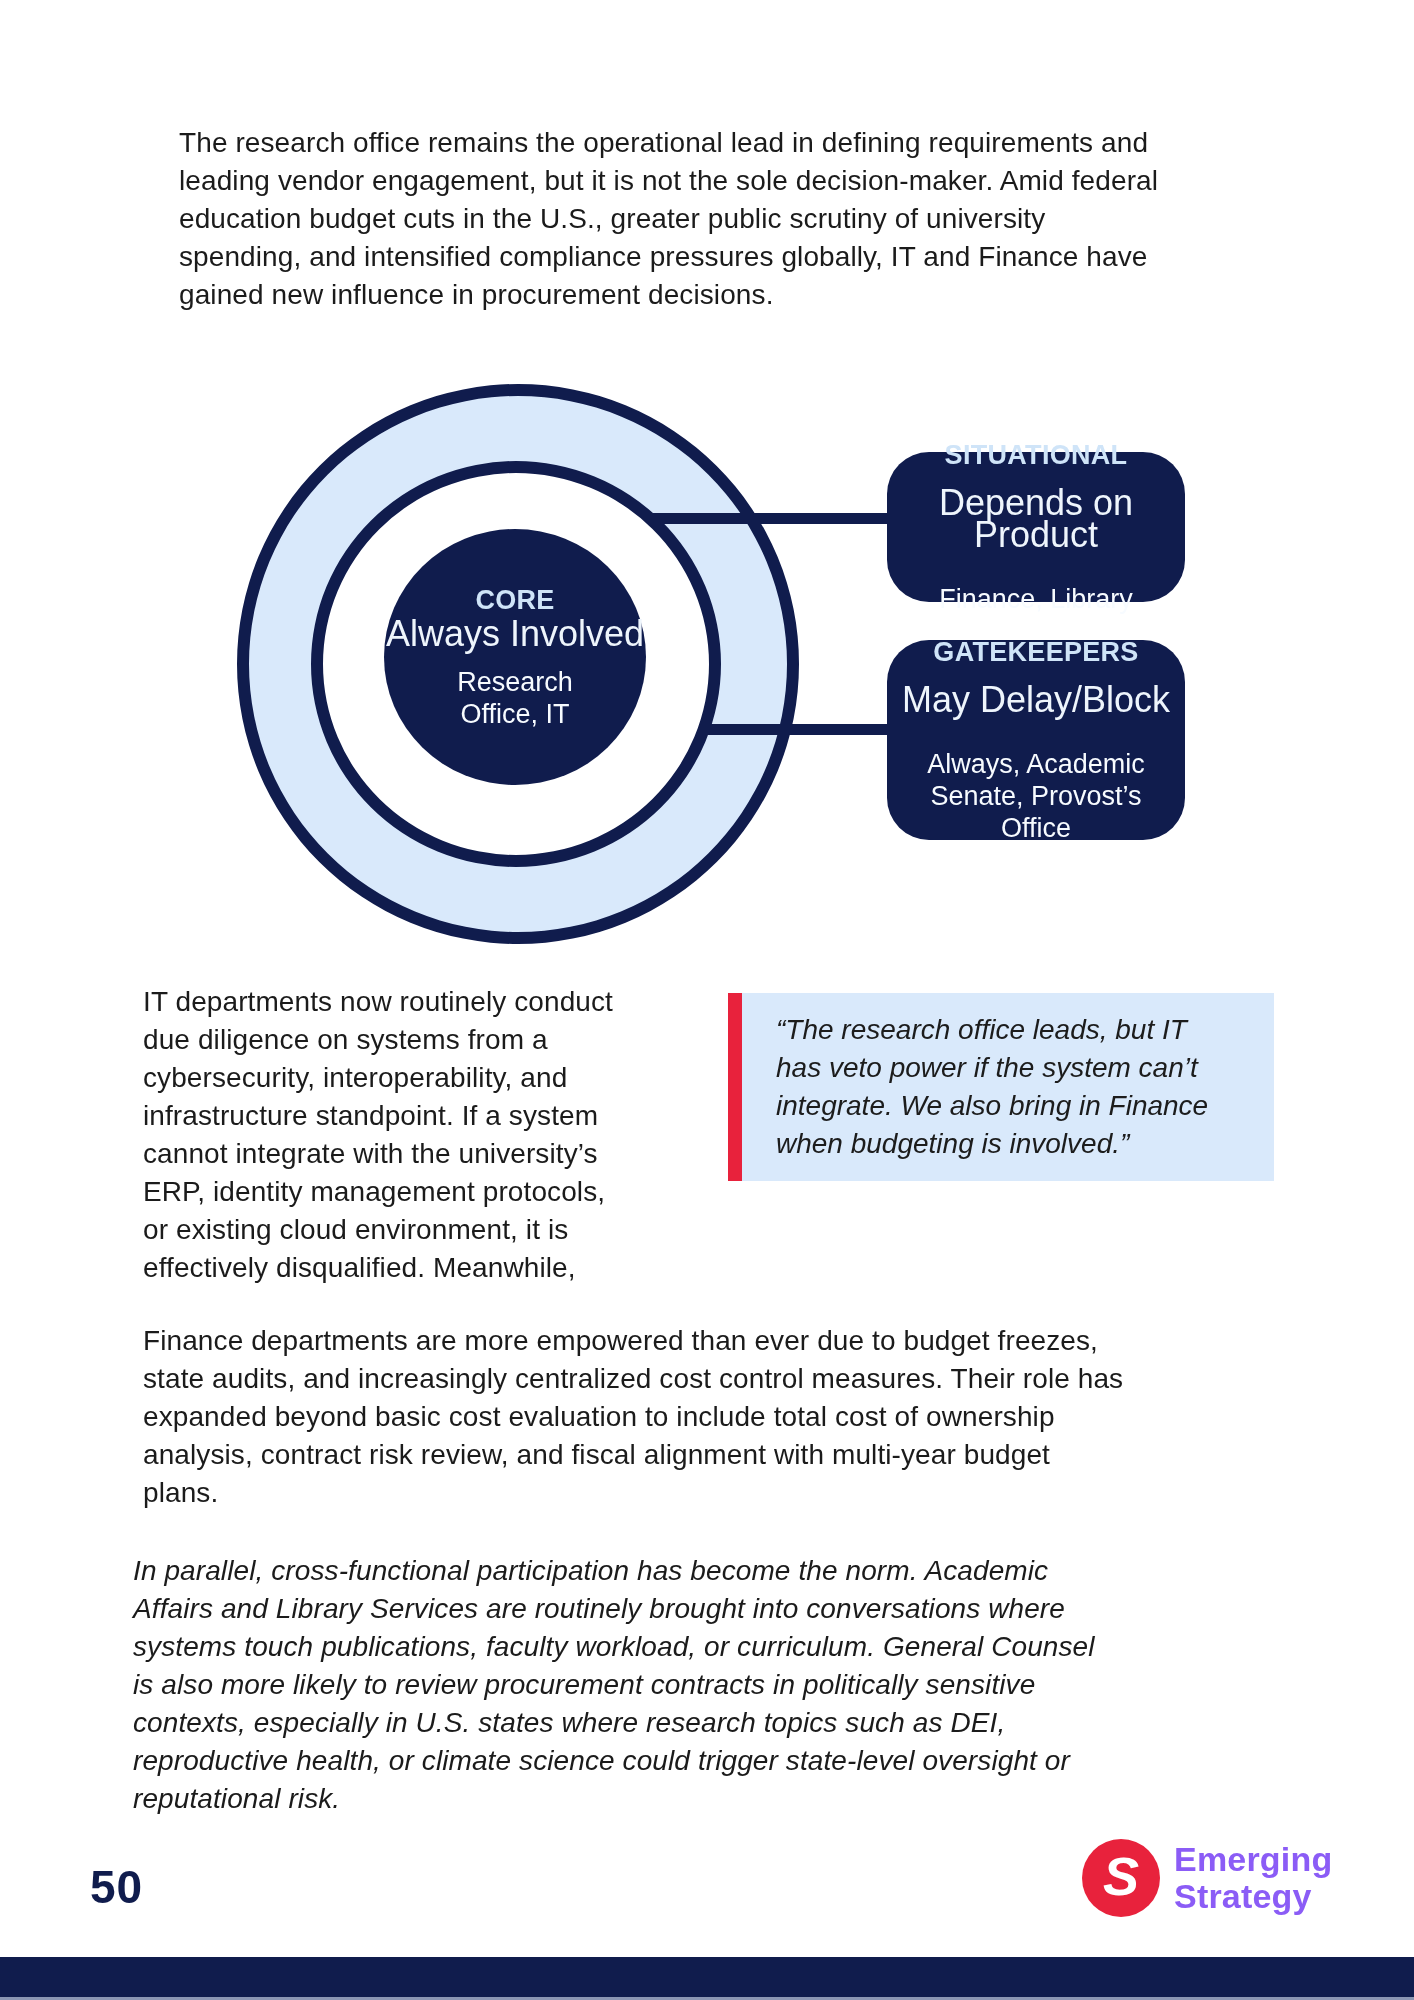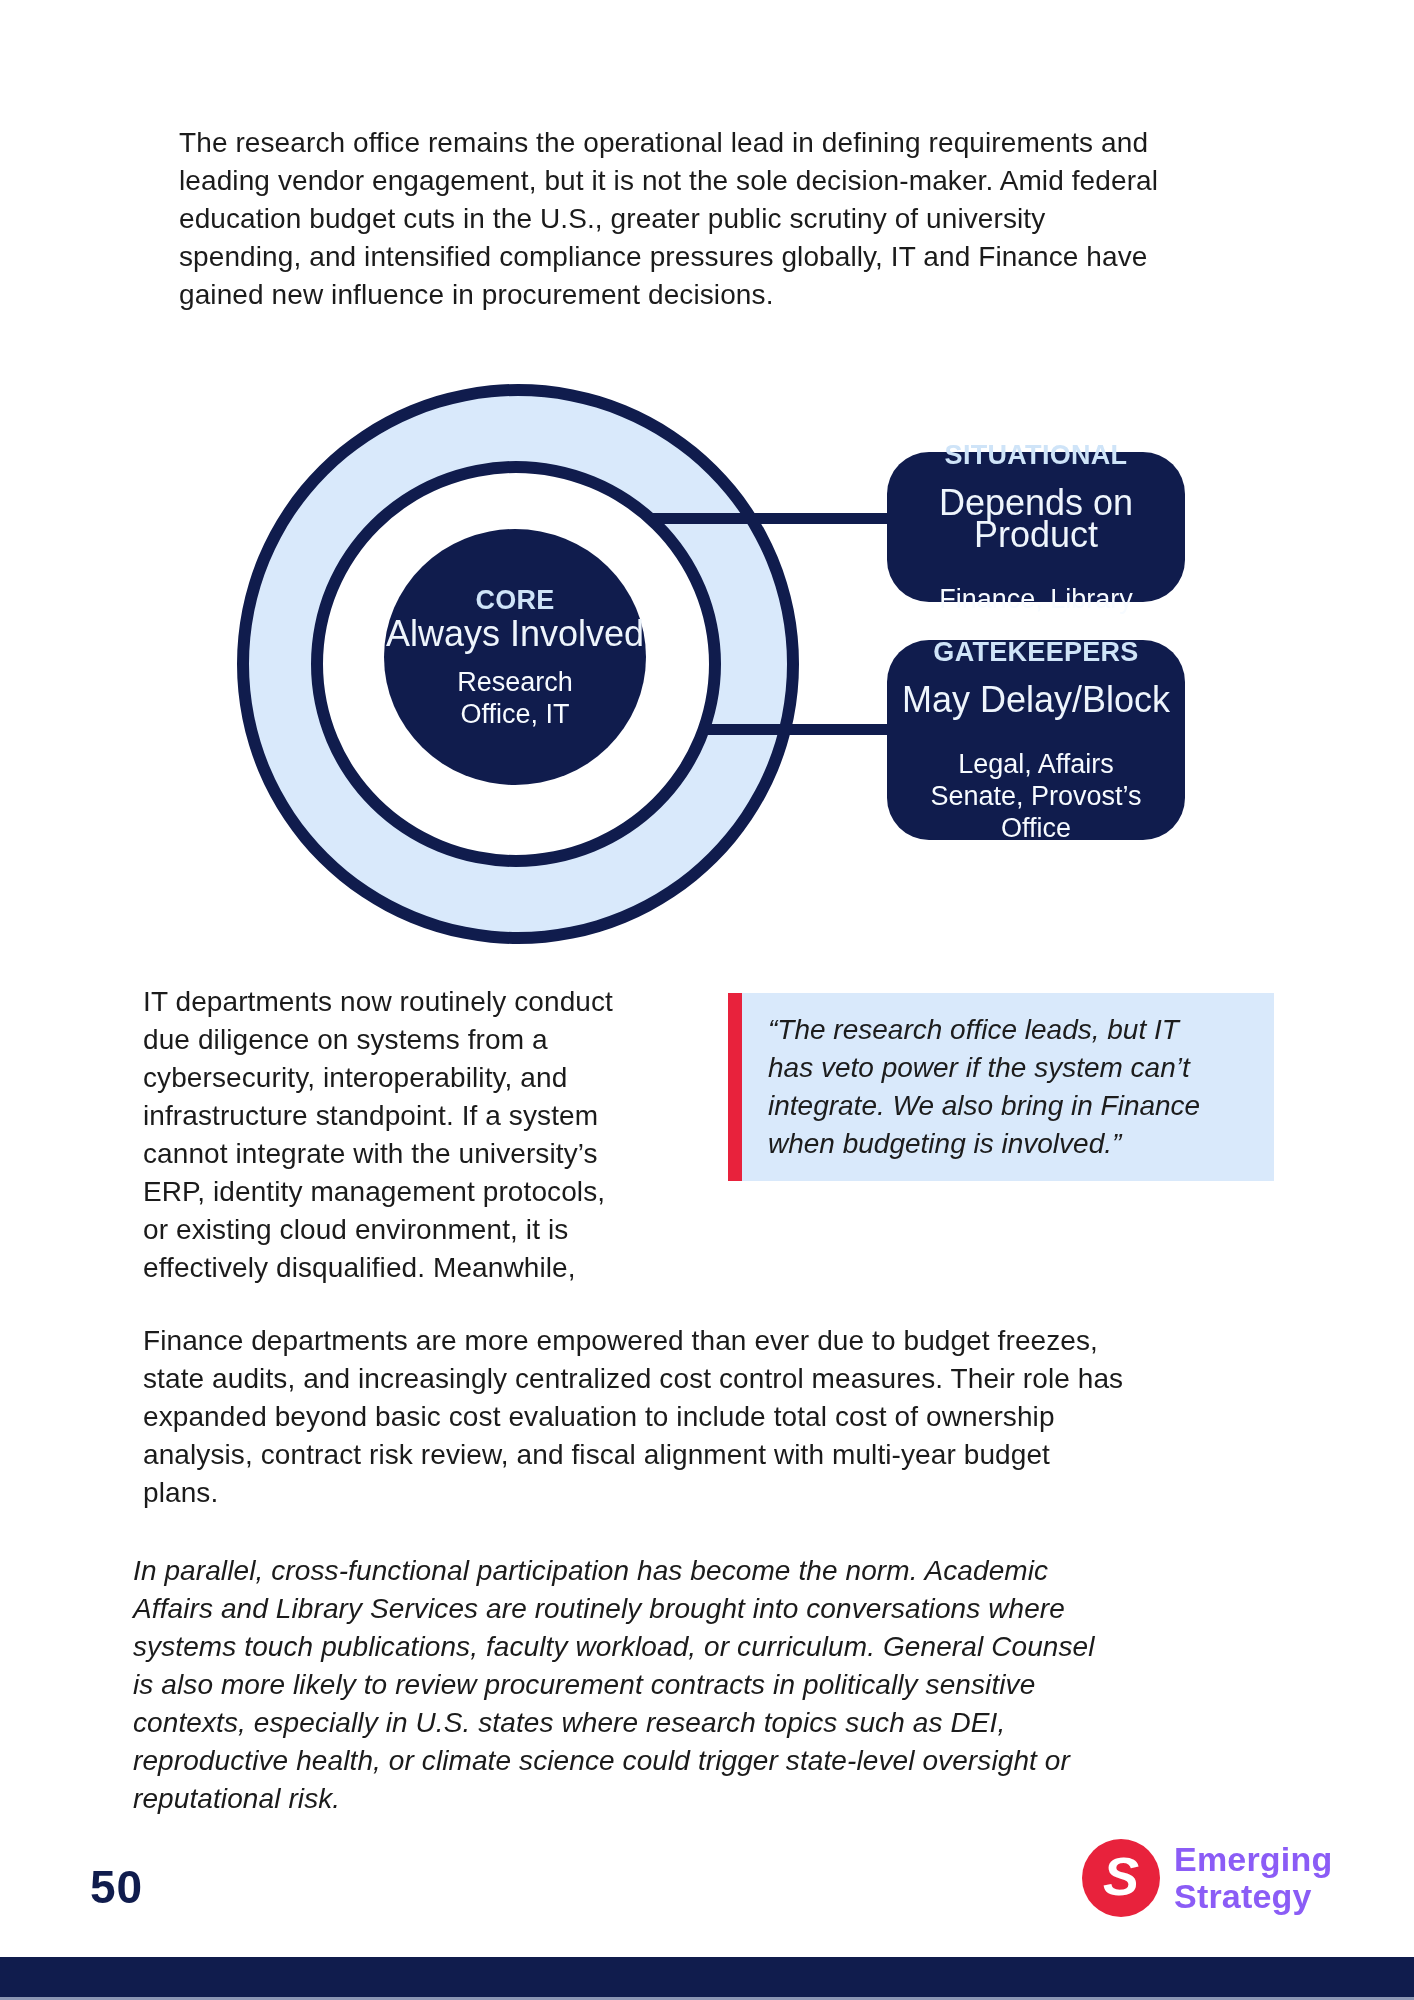--- a/index.html
+++ b/index.html
@@ -51,21 +51,21 @@
     font-size:27px; line-height:32px; color:#f7fbff;
     margin-top:16px; white-space:pre-line;
   }
   
   .pull-quote {
     position:absolute; left:728px; top:993px; width:546px;
     display:flex; align-items:stretch;
   }
   .quote-bar { width:14px; background:#e8223c; flex:0 0 14px; }
   .quote-body {
-    background:#d9e9fb; flex:1; padding:18px 24px 18px 26px;
+    background:#d9e9fb; flex:1; padding:18px 24px 18px 34px;
   }
   .quote-text {
     font-style:italic; font-size:28px; line-height:38px;
     white-space:pre-line; color:#1c1c1c;
   }
   .quote-attribution {
     margin-top:26px; font-size:28px; line-height:30px; color:#1c1c1c;
   }
   
   .page-number {
@@ -120,21 +120,21 @@
 
     <div class="side-box situational-box">
       <div class="box-title">SITUATIONAL</div>
       <div class="box-subtitle">Depends on Product</div>
       <div class="box-members">Finance, Library</div>
     </div>
 
     <div class="side-box gatekeepers-box">
       <div class="box-title">GATEKEEPERS</div>
       <div class="box-subtitle">May Delay/Block</div>
-      <div class="box-members">Legal, Affairs
+      <div class="box-members">Always, Academic
 Senate, Provost’s
 Office</div>
     </div>
   </div>
 
   <div class="para" style="left:143px; top:983px; width:590px;">IT departments now routinely conduct
 due diligence on systems from a
 cybersecurity, interoperability, and
 infrastructure standpoint. If a system
 cannot integrate with the university’s

